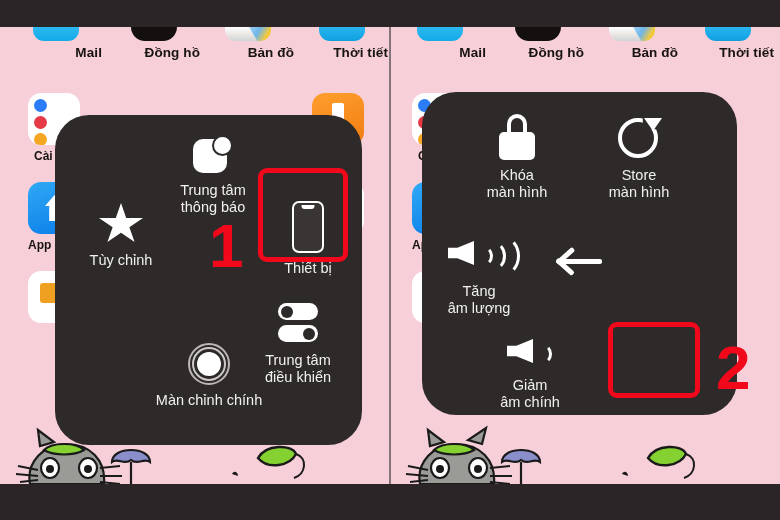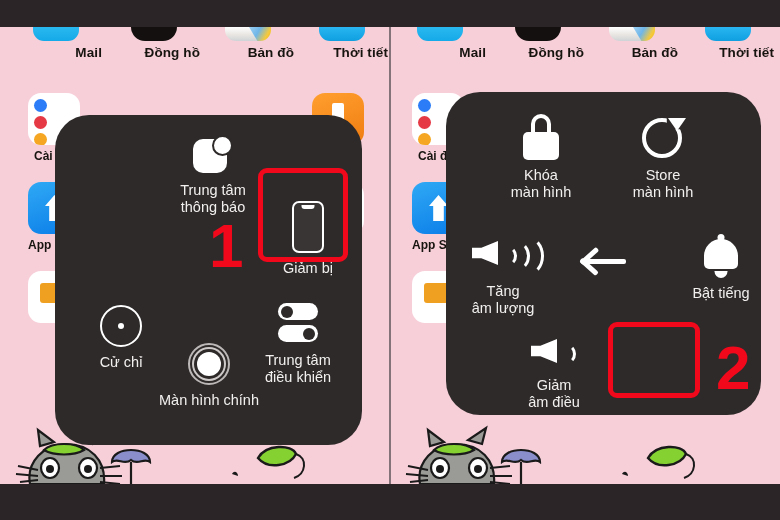--- a/index.html
+++ b/index.html
@@ -199,45 +199,45 @@
         <div class="glyph g-notif">
             <span class="sqr"></span>
             <span class="dot"></span>
           </div>
         <div class="lbl">Trung tâm
 thông báo</div>
       </div>
 
       <div class="item" style="left:208px;top:86px;width:90px">
         <div class="glyph g-phone"></div>
-        <div class="lbl">Giảm bị</div>
-      </div>
-
-
-      <div class="item" style="left:14px;top:190px;width:104px">
-        <div class="glyph g-gesture"></div>
-        <div class="lbl">Cử chỉ</div>
-      </div>
+        <div class="lbl">Thiết bị</div>
+      </div>
+
+      <div class="item" style="left:14px;top:88px;width:104px">
+        <div class="glyph g-star"></div>
+        <div class="lbl">Tùy chỉnh</div>
+      </div>
+
 
       <div class="item" style="left:188px;top:188px;width:110px">
         <div class="glyph g-cc">
           <span class="sw one">
               <i class="knob"></i>
             </span>
             <span class="sw two">
               <i class="knob"></i>
             </span>
         </div>
         <div class="lbl">Trung tâm
 điều khiển</div>
       </div>
 
       <div class="item" style="left:90px;top:228px;width:128px">
         <div class="glyph g-home"></div>
-        <div class="lbl">Màn hình chính</div>
+        <div class="lbl">Màn chỉnh chính</div>
       </div>
     </div>
 
     <div class="redbox" style="left:258px;top:141px;width:90px;height:94px"></div>
     <div class="rednum" style="left:209px;top:188px">1</div>
   </div>
 
   <div class="wall right">
 
     <div class="appsrow">
@@ -292,21 +292,21 @@
         <path d="M112 40 C112 24 150 24 150 40 C144 35 138 44 131 38 C124 44 118 35 112 40 Z" fill="#8a8ecb" stroke="#1a1a1a" stroke-width="2.2"></path>
         <path d="M131 40 L131 62" stroke="#1a1a1a" stroke-width="2.2" fill="none"></path>
       </g>
       <g>
         <path d="M258 36 C266 22 292 22 296 32 C290 44 268 48 258 36 Z" fill="#86d132" stroke="#1a1a1a" stroke-width="2.4"></path>
         <path d="M296 32 C308 36 306 52 294 56" stroke="#1a1a1a" stroke-width="2" fill="none"></path>
         <path d="M232 52 C234 48 238 50 238 54 Z" fill="#1a1a1a"></path>
       </g>
     </svg>
 
-    <div class="panel right" style="left:56px;top:65px">
+    <div class="panel right" style="left:32px;top:65px">
       <div class="item" style="left:40px;top:22px;width:110px">
         <div class="glyph g-lock">
             <span class="shk"></span>
             <span class="body"></span>
           </div>
         <div class="lbl">Khóa
 màn hình</div>
       </div>
 
       <div class="item" style="left:162px;top:24px;width:110px">
@@ -330,35 +330,28 @@
       </div>
 
       <div class="item" style="left:126px;top:152px;width:60px">
         <div class="glyph g-back">
           <span class="shaft"></span>
             <span class="head"></span>
             <span class="head2"></span>
         </div>
       </div>
 
-      <div class="item" style="left:228px;top:144px;width:94px">
-        <div class="glyph g-bell">
-            <span class="b"></span>
-            <span class="clap"></span>
-          </div>
-        <div class="lbl">Bật tiếng</div>
-      </div>
 
       <div class="item" style="left:56px;top:238px;width:104px">
         <div class="glyph g-voldn">
           <span class="spk"></span>
             <span class="wv w1"></span>
         </div>
         <div class="lbl">Giảm
-âm điều</div>
+âm chính</div>
       </div>
 
     </div>
 
     <div class="redbox" style="left:218px;top:295px;width:92px;height:76px"></div>
     <div class="rednum" style="left:326px;top:310px">2</div>
   </div>
 
   <div class="divider"></div>
 </div>

